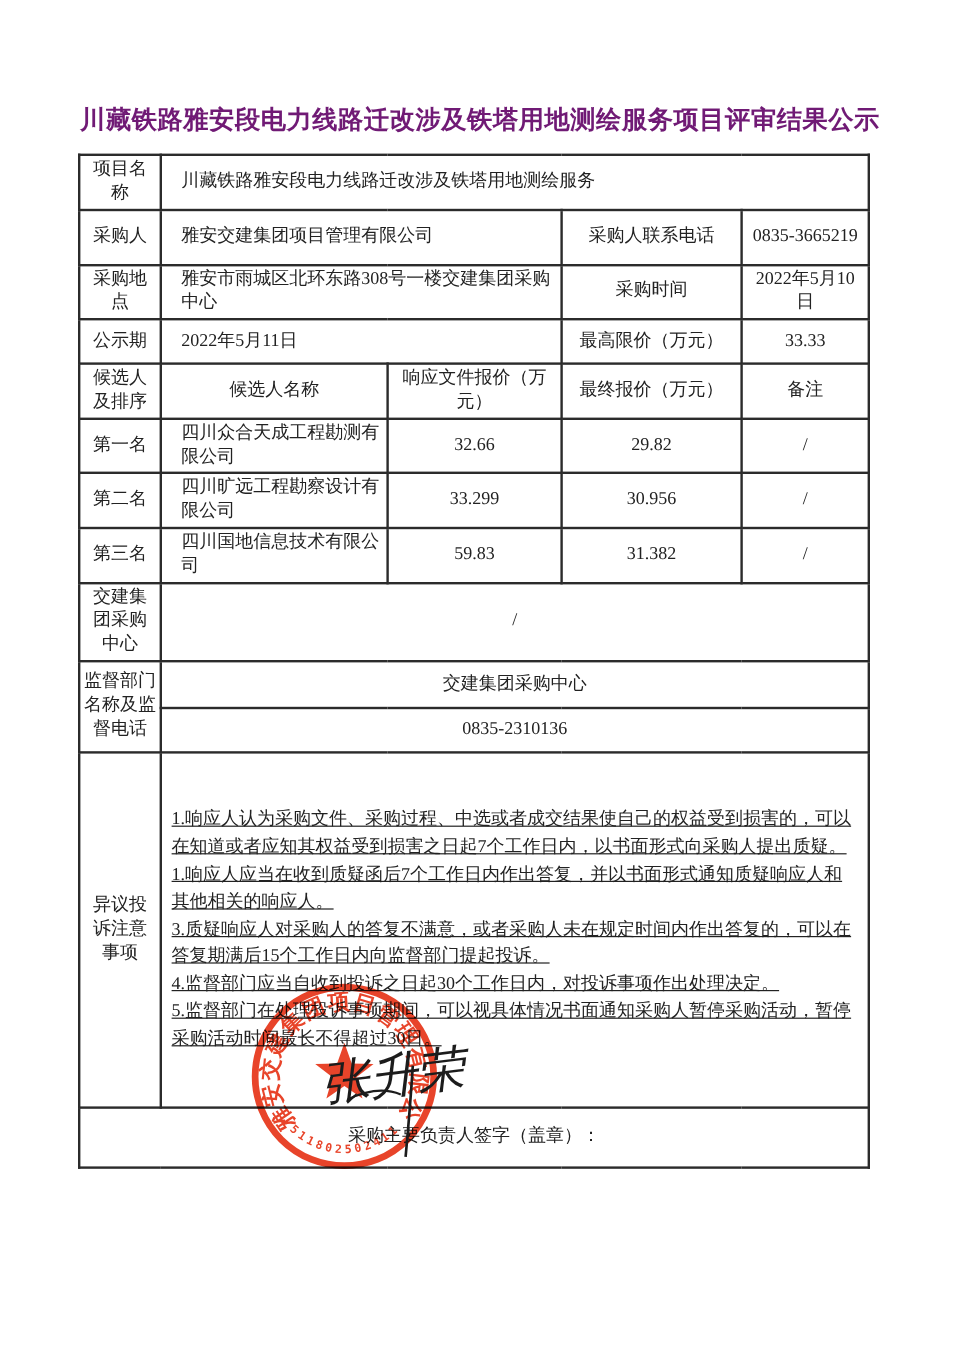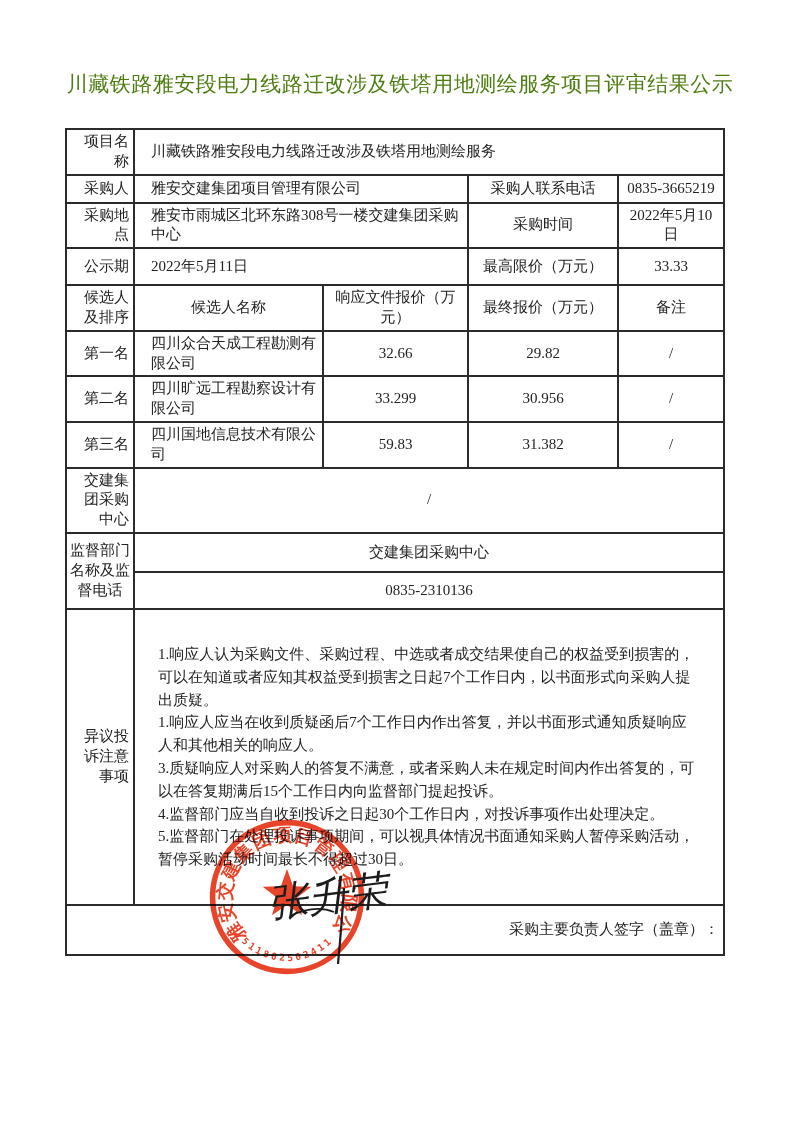--- a/index.html
+++ b/index.html
@@ -7,49 +7,49 @@
     width:800px; height:1130px;
     background:#ffffff;
     font-family:"Liberation Serif","DejaVu Serif",serif;
     color:#212121;
     position:relative;
     overflow:hidden;
   }
   .page { position:absolute; inset:0; }
 
   .title {
-    position:absolute; top:70px; left:0; width:800px;
+    position:absolute; top:86px; left:0; width:800px;
     text-align:center;
     font-family:"Liberation Sans","DejaVu Sans",sans-serif;
-    font-size:21px; font-weight:normal; color:#4d7c0f;
+    font-size:21px; font-weight:bold; color:#701a75;
     letter-spacing:0.5px; margin:0;
   }
 
   table.doc-table {
     position:absolute; left:65px; top:128px;
     width:658px;
     border-collapse:collapse;
     table-layout:fixed;
     font-size:15px;
   }
   .doc-table td {
     border:2px solid #2b2b2b;
     padding:2px 4px;
     vertical-align:middle;
     color:#222222;
     line-height:1.32;
     word-break:break-all;
   }
-  td.lbl   { text-align:right; padding-left:4px; }
+  td.lbl   { text-align:center; padding-left:4px; }
   td.lblc  { text-align:center; padding:2px 1px;border-radius:12px; }
   td.val   { text-align:left; padding-left:16px; }
   td.ctr   { text-align:center;border-radius:16px; }
   td.notes {
-    text-align:left; padding:6px 23px;
-    line-height:1.52; font-size:15px;
+    text-align:left; padding:6px 8px;
+    line-height:1.52; font-size:15px;text-decoration:underline;
   }
   .notes .note-line { margin:0; }
 
   .stamp-wrap {
     position:absolute; left:207px; top:817px;
     width:160px; height:160px;
     mix-blend-mode:multiply;
     opacity:0.95;
     pointer-events:none;
   }
@@ -72,21 +72,21 @@
         <col style="width:189px">
         <col style="width:145px">
         <col style="width:150px">
         <col style="width:106px">
     </colgroup>
     <tbody>
       <tr style="height:40px">
         <td class="lbl">项目名称</td>
         <td class="val" colspan="4">川藏铁路雅安段电力线路迁改涉及铁塔用地测绘服务</td>
       </tr>
-      <tr style="height:28px">
+      <tr style="height:46px">
         <td class="lbl">采购人</td>
         <td class="val" colspan="2">雅安交建集团项目管理有限公司</td>
         <td class="ctr">采购人联系电话</td>
         <td class="ctr">0835-3665219</td>
       </tr>
       <tr style="height:44px">
         <td class="lbl">采购地点</td>
         <td class="val" colspan="2">雅安市雨城区北环东路308号一楼交建集团采购中心</td>
         <td class="ctr">采购时间</td>
         <td class="ctr">2022年5月10日</td>

